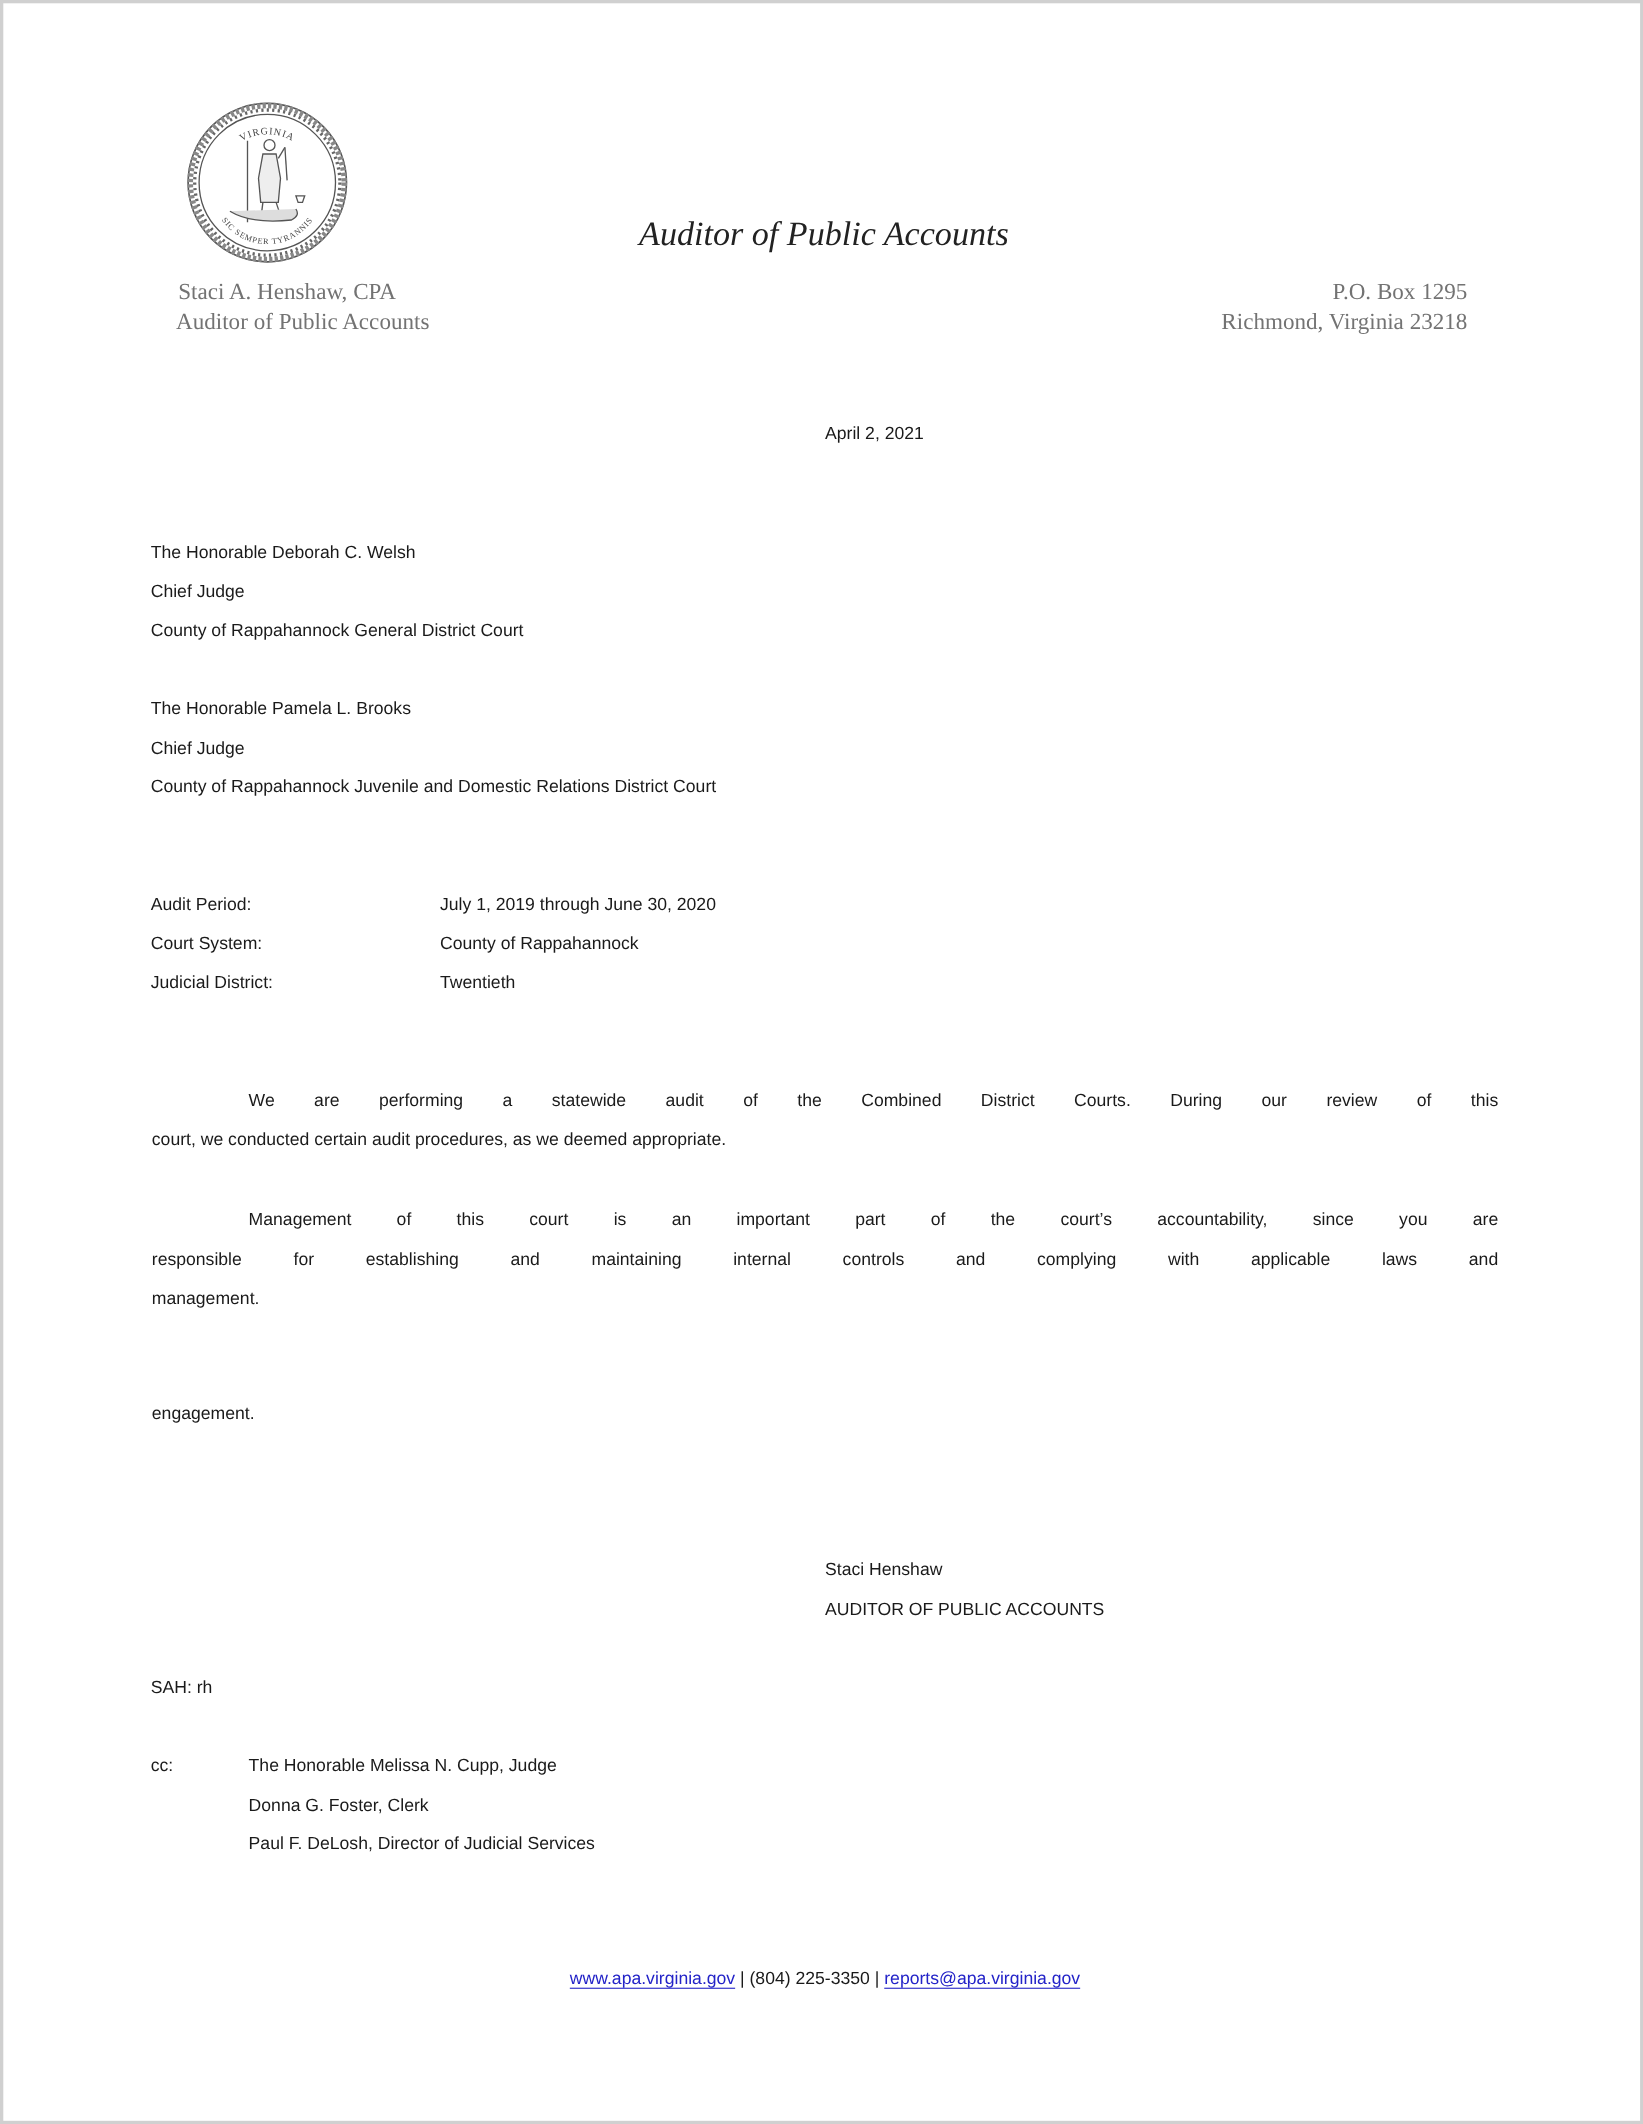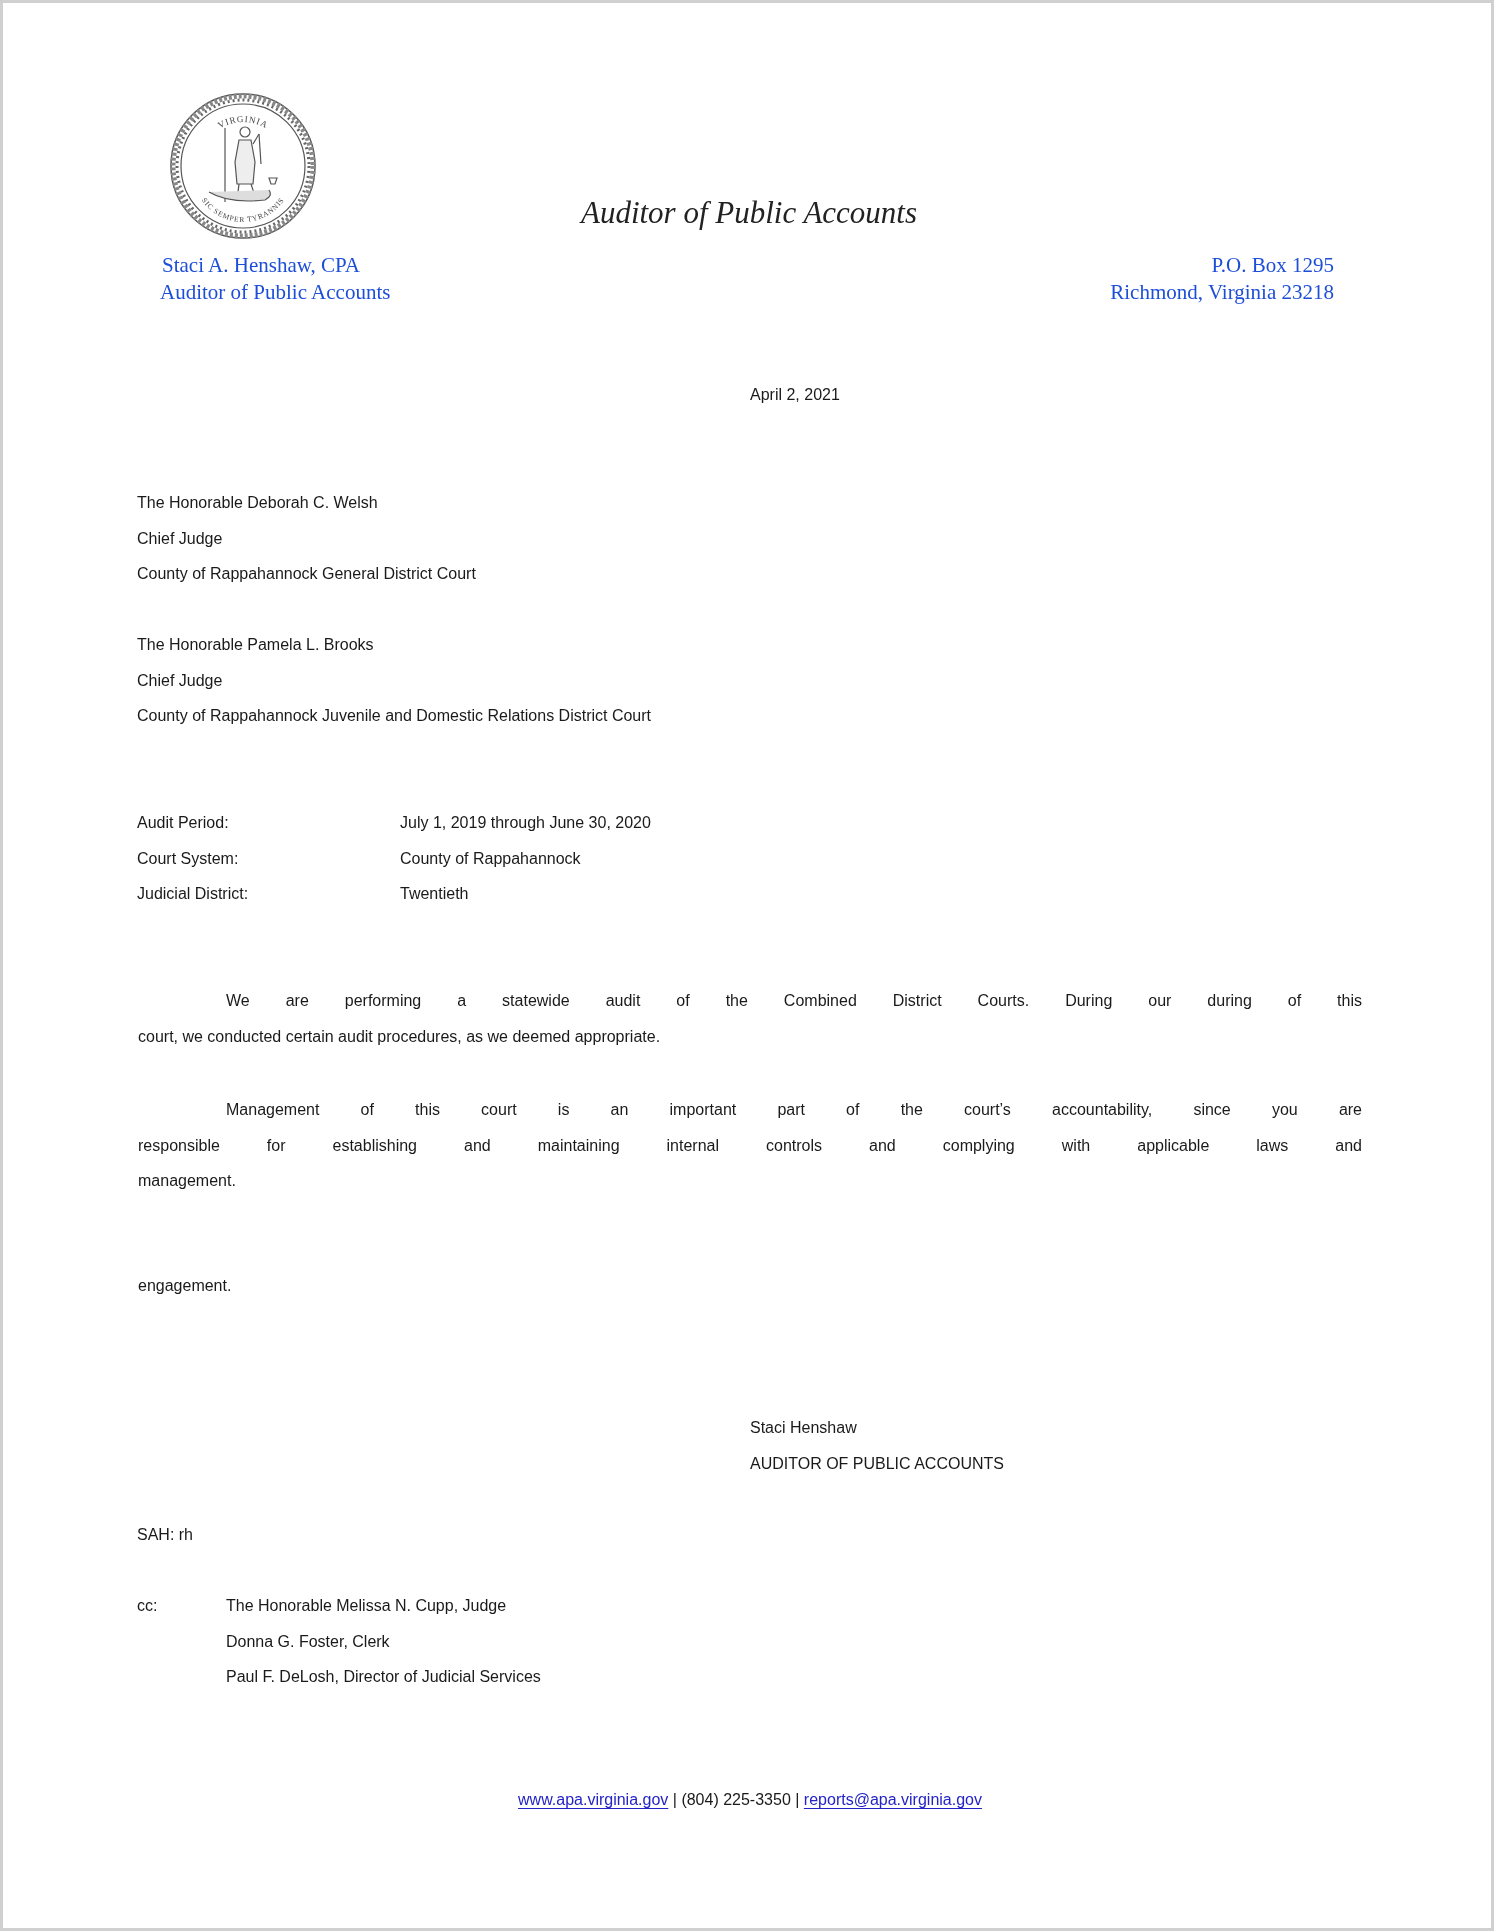--- a/index.html
+++ b/index.html
@@ -2,21 +2,21 @@
 <html><head>
 <meta charset="utf-8">
 <style>
   html, body { margin: 0; padding: 0; background: #ffffff; }
   body { width: 1494px; height: 1931px; position: relative; overflow: hidden; }
   .page {
     position: absolute; left: 0; top: 0; width: 1494px; height: 1931px;
     box-sizing: border-box; border: 3px solid #d0d0d0; background: #ffffff;
   }
   .abs { position: absolute; white-space: nowrap; }
-  .serif { font-family: "Liberation Serif", "DejaVu Serif", serif; color: #1d4ed8; }
+  .serif { font-family: "Liberation Serif", "DejaVu Serif", serif; color: #737373; }
   .body-font { font-family: "Liberation Sans", "DejaVu Sans", sans-serif; font-size: 16px; line-height: 35.6px; color: #1a1a1a; }
 
   
   .seal { position: absolute; left: 166px; top: 89px; width: 148px; height: 148px; }
   .title {
     position: absolute; left: 429px; top: 108px; width: 634px; height: 60px;
     font-family: "DejaVu Serif", serif; font-weight: bold; font-size: 50px; line-height: 60px;
     color: #111; white-space: nowrap; transform-origin: left top;
   }
   .title span { display: inline-block; transform-origin: left center; transform: scaleX(0.80); letter-spacing: 0.5px; }
@@ -118,21 +118,21 @@
       <span>Court System:</span>
       <span class="val">County of Rappahannock</span>
     </div>
     <div class="info-row">
       <span>Judicial District:</span>
       <span class="val">Twentieth</span>
     </div>
   </div>
 
   <div class="para body-font" style="top:980px;">
-    <span class="ln first">We are performing a statewide audit of the Combined District Courts.  During our during of this</span>
+    <span class="ln first">We are performing a statewide audit of the Combined District Courts.  During our review of this</span>
     <span class="ln last">court, we conducted certain audit procedures, as we deemed appropriate.</span>
   </div>
 
   <div class="para body-font" style="top:1089px;">
     <span class="ln first">Management of this court is an important part of the court’s accountability, since you are</span>
     <span class="ln">responsible for establishing and maintaining internal controls and complying with applicable laws and</span>
     <span class="ln last">management.</span>
   </div>
 
   <div class="para body-font" style="top:1265px;">

